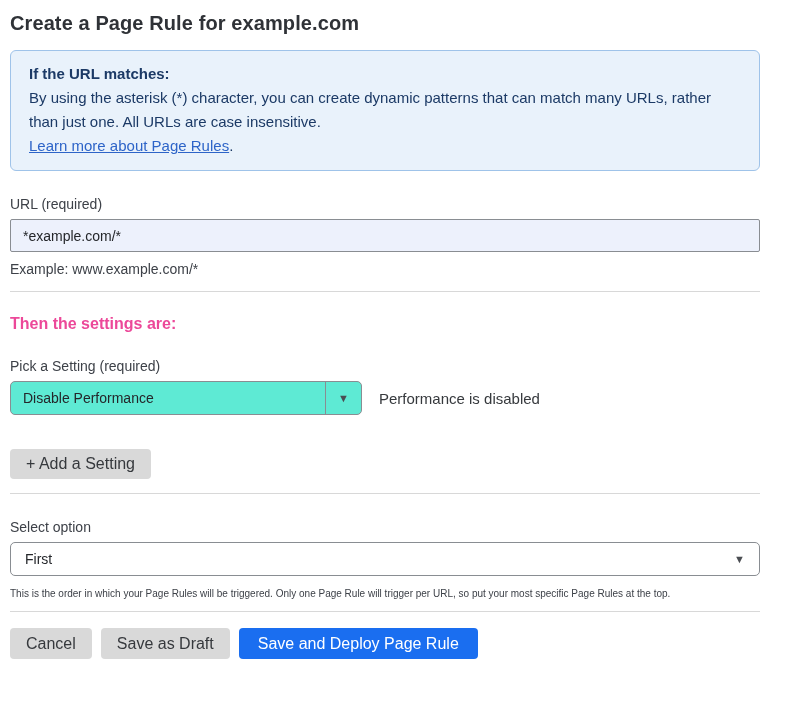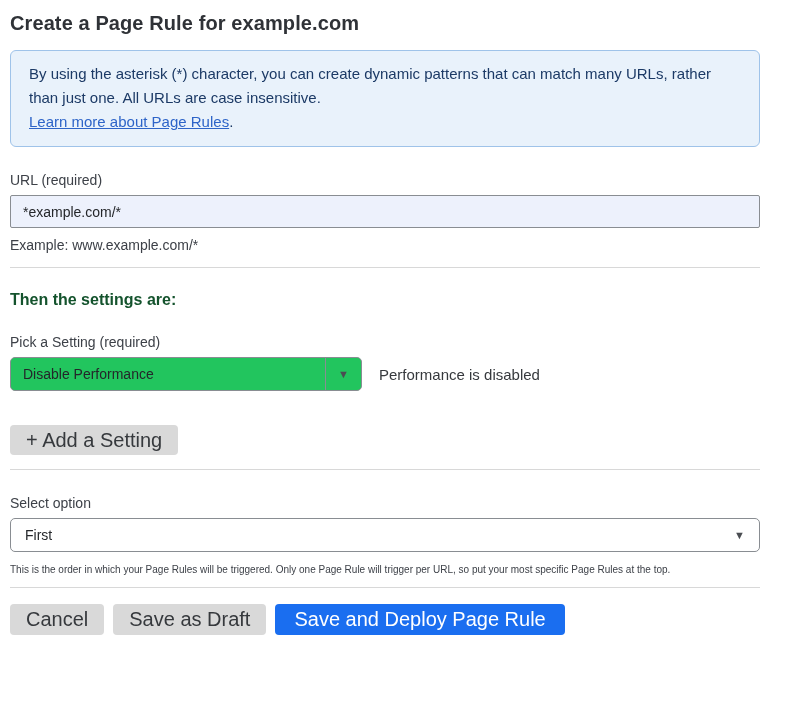--- a/index.html
+++ b/index.html
@@ -84,38 +84,38 @@
     width: 750px;
     margin: 0;
   }
   .divider-1 { margin-top: 14px; }
   .divider-2 { margin-top: 14px; }
   .divider-3 { margin-top: 5px; }
 
   .section-heading {
     font-size: 16px;
     font-weight: bold;
-    color: #14532d;
+    color: #ec4899;
     margin-top: 23px;
   }
 
   
   .setting-row {
     display: flex;
     align-items: center;
     margin-top: 0;
   }
   .select-box {
     display: flex;
     align-items: stretch;
     width: 352px;
     height: 34px;
     border: 1px solid #898d92;
     border-radius: 5px;
-    background: #22c55e;
+    background: #5eead4;
     cursor: pointer;
     overflow: hidden;
   }
   .select-value {
     flex: 1;
     display: flex;
     align-items: center;
     padding-left: 12px;
     font-size: 14px;
     color: #24262a;
@@ -140,21 +140,21 @@
 
   
   .btn {
     display: inline-flex;
     align-items: center;
     justify-content: center;
     height: 31px;
     border: none;
     border-radius: 4px;
     font-family: "Liberation Sans", "DejaVu Sans", sans-serif;
-    font-size: 20px;
+    font-size: 16px;
     cursor: pointer;
     padding: 0 16px;
   }
   .btn-gray {
     background: #d9d9d9;
     color: #36393d;
   }
   .btn-blue {
     background: #1a6ef0;
     color: #ffffff;
@@ -203,20 +203,21 @@
 </style>
 </head>
 <body>
 
 <div class="page">
   <div class="content">
 
     <h1 class="page-title">Create a Page Rule for example.com</h1>
 
     <div class="info-box">
+      <span class="info-heading">If the URL matches:</span>
       <span class="info-body">By using the asterisk (*) character, you can create dynamic patterns that can match many URLs, rather than just one. All URLs are case insensitive.</span>
       <span>
         <a class="info-link">Learn more about Page Rules</a><span class="info-link-suffix">.</span>
       </span>
     </div>
 
     <label class="field-label">URL (required)</label>
     <input class="url-input" type="text" value="*example.com/*" style="">
     <div class="example-text">Example: www.example.com/*</div>
 

